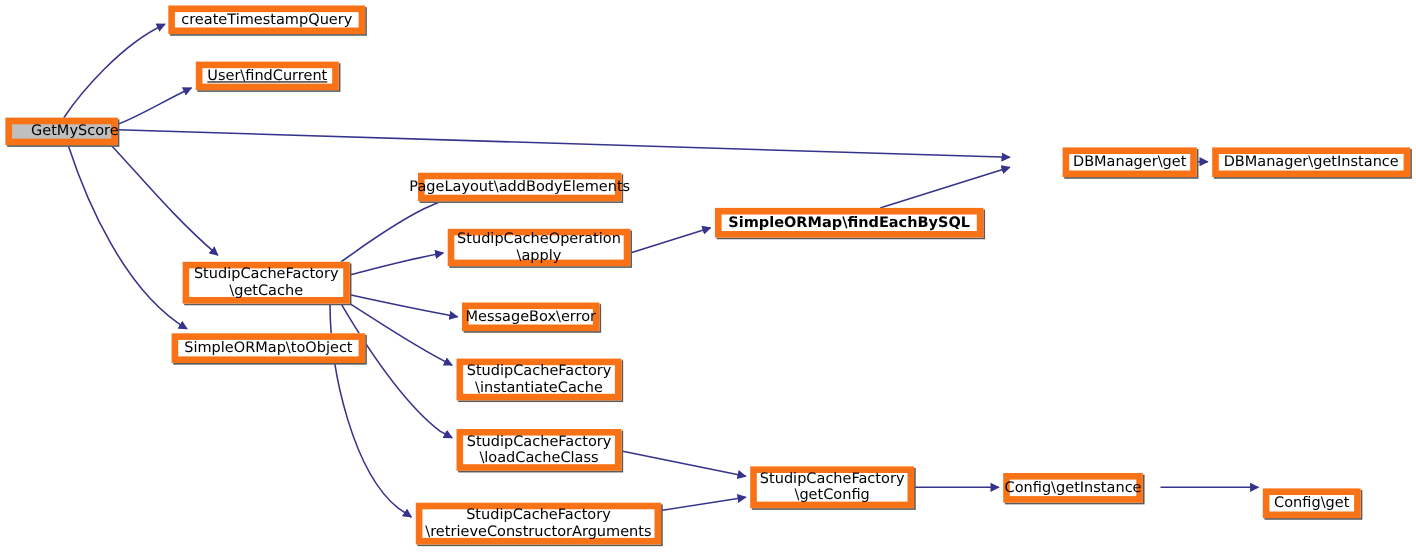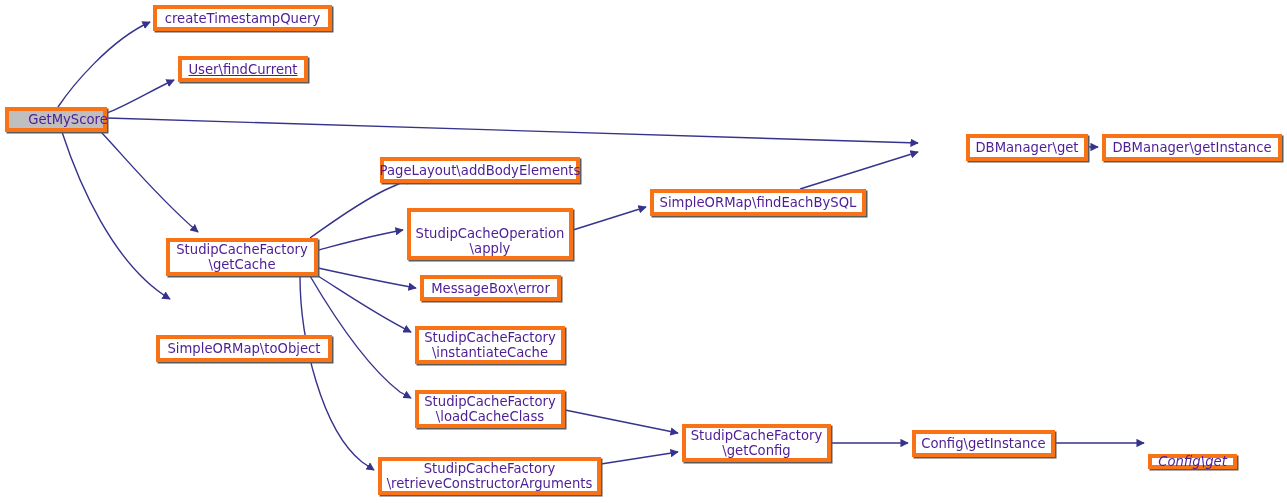--- a/index.html
+++ b/index.html
@@ -19,23 +19,23 @@
     position: absolute;
     left: 0;
     top: 0;
     width: 1287px;
     height: 503px;
     pointer-events: none;
   }
   .node {
     position: absolute;
     box-sizing: border-box;
-    border: 4px solid #f97316;
+    border: 6px solid #f97316;
     background: #ffffff;
-    color: #4c1d95;
+    color: #000000;
     display: flex;
     align-items: center;
     justify-content: center;
     text-align: center;
     font-size: 13.2px;
     line-height: 15px;
     letter-spacing: 0px;
     white-space: pre-line;
     box-shadow: 1.5px 1.5px 0 0 #5a5a5a;
     z-index: 2;
@@ -73,32 +73,32 @@
       <path d="M 601,464 L 678,452" fill="none" stroke="#36338c" stroke-width="1.4" marker-end="url(#arrow)"></path>
       <path d="M 831,443 L 908,443" fill="none" stroke="#36338c" stroke-width="1.4" marker-end="url(#arrow)"></path>
       <path d="M 1055,443 L 1144,443" fill="none" stroke="#36338c" stroke-width="1.4" marker-end="url(#arrow)"></path>
     </svg>
   <div id="nodes">
       <div class="node root" style="left: 5px; top: 107px; width: 102px; height: 25px;"><span>GetMyScore</span></div>
       <div class="node" style="left: 153px; top: 5px; width: 179px; height: 26px;"><span>createTimestampQuery</span></div>
       <div class="node" style="left: 178px; top: 56px; width: 130px; height: 26px; text-decoration: underline;"><span>User\findCurrent</span></div>
       <div class="node" style="left: 166px; top: 238px; width: 152px; height: 38px;"><span>StudipCacheFactory
 \getCache</span></div>
-      <div class="node" style="left: 156px; top: 303px; width: 176px; height: 27px; margin-top: 32px;"><span>SimpleORMap\toObject</span></div>
-      <div class="node" style="left: 380px; top: 157px; width: 200px; height: 26px;"><span>PageLayout\addBodyElements</span></div>
-      <div class="node" style="left: 407px; top: 208px; width: 166px; height: 52px; align-items: flex-end;"><span>StudipCacheOperation
+      <div class="node" style="left: 156px; top: 303px; width: 176px; height: 27px;"><span>SimpleORMap\toObject</span></div>
+      <div class="node" style="left: 380px; top: 157px; width: 185px; height: 26px;"><span>PageLayout\addBodyElements</span></div>
+      <div class="node" style="left: 407px; top: 208px; width: 166px; height: 34px;"><span>StudipCacheOperation
 \apply</span></div>
-      <div class="node" style="left: 420px; top: 275px; width: 141px; height: 26px;"><span>MessageBox\error</span></div>
+      <div class="node" style="left: 420px; top: 275px; width: 125px; height: 26px;"><span>MessageBox\error</span></div>
       <div class="node" style="left: 415px; top: 326px; width: 150px; height: 38px;"><span>StudipCacheFactory
 \instantiateCache</span></div>
       <div class="node" style="left: 415px; top: 390px; width: 150px; height: 38px;"><span>StudipCacheFactory
 \loadCacheClass</span></div>
       <div class="node" style="left: 378px; top: 457px; width: 223px; height: 38px;"><span>StudipCacheFactory
 \retrieveConstructorArguments</span></div>
-      <div class="node" style="left: 650px; top: 189px; width: 216px; height: 27px;"><span>SimpleORMap\findEachBySQL</span></div>
+      <div class="node" style="left: 650px; top: 189px; width: 244px; height: 27px; font-weight: bold;"><span>SimpleORMap\findEachBySQL</span></div>
       <div class="node" style="left: 682px; top: 424px; width: 149px; height: 38px;"><span>StudipCacheFactory
 \getConfig</span></div>
       <div class="node" style="left: 922px; top: 134px; width: 122px; height: 27px; margin-left: 44px;"><span>DBManager\get</span></div>
       <div class="node" style="left: 1102px; top: 134px; width: 180px; height: 27px;"><span>DBManager\getInstance</span></div>
-      <div class="node" style="left: 912px; top: 430px; width: 143px; height: 27px;"><span>Config\getInstance</span></div>
-      <div class="node" style="left: 1148px; top: 454px; width: 89px; height: 15px; font-style: italic;"><span>Config\get</span></div>
+      <div class="node" style="left: 912px; top: 430px; width: 127px; height: 27px;"><span>Config\getInstance</span></div>
+      <div class="node" style="left: 1148px; top: 444px; width: 89px; height: 27px;"><span>Config\get</span></div>
     </div>
 </div>
 
 </body></html>

